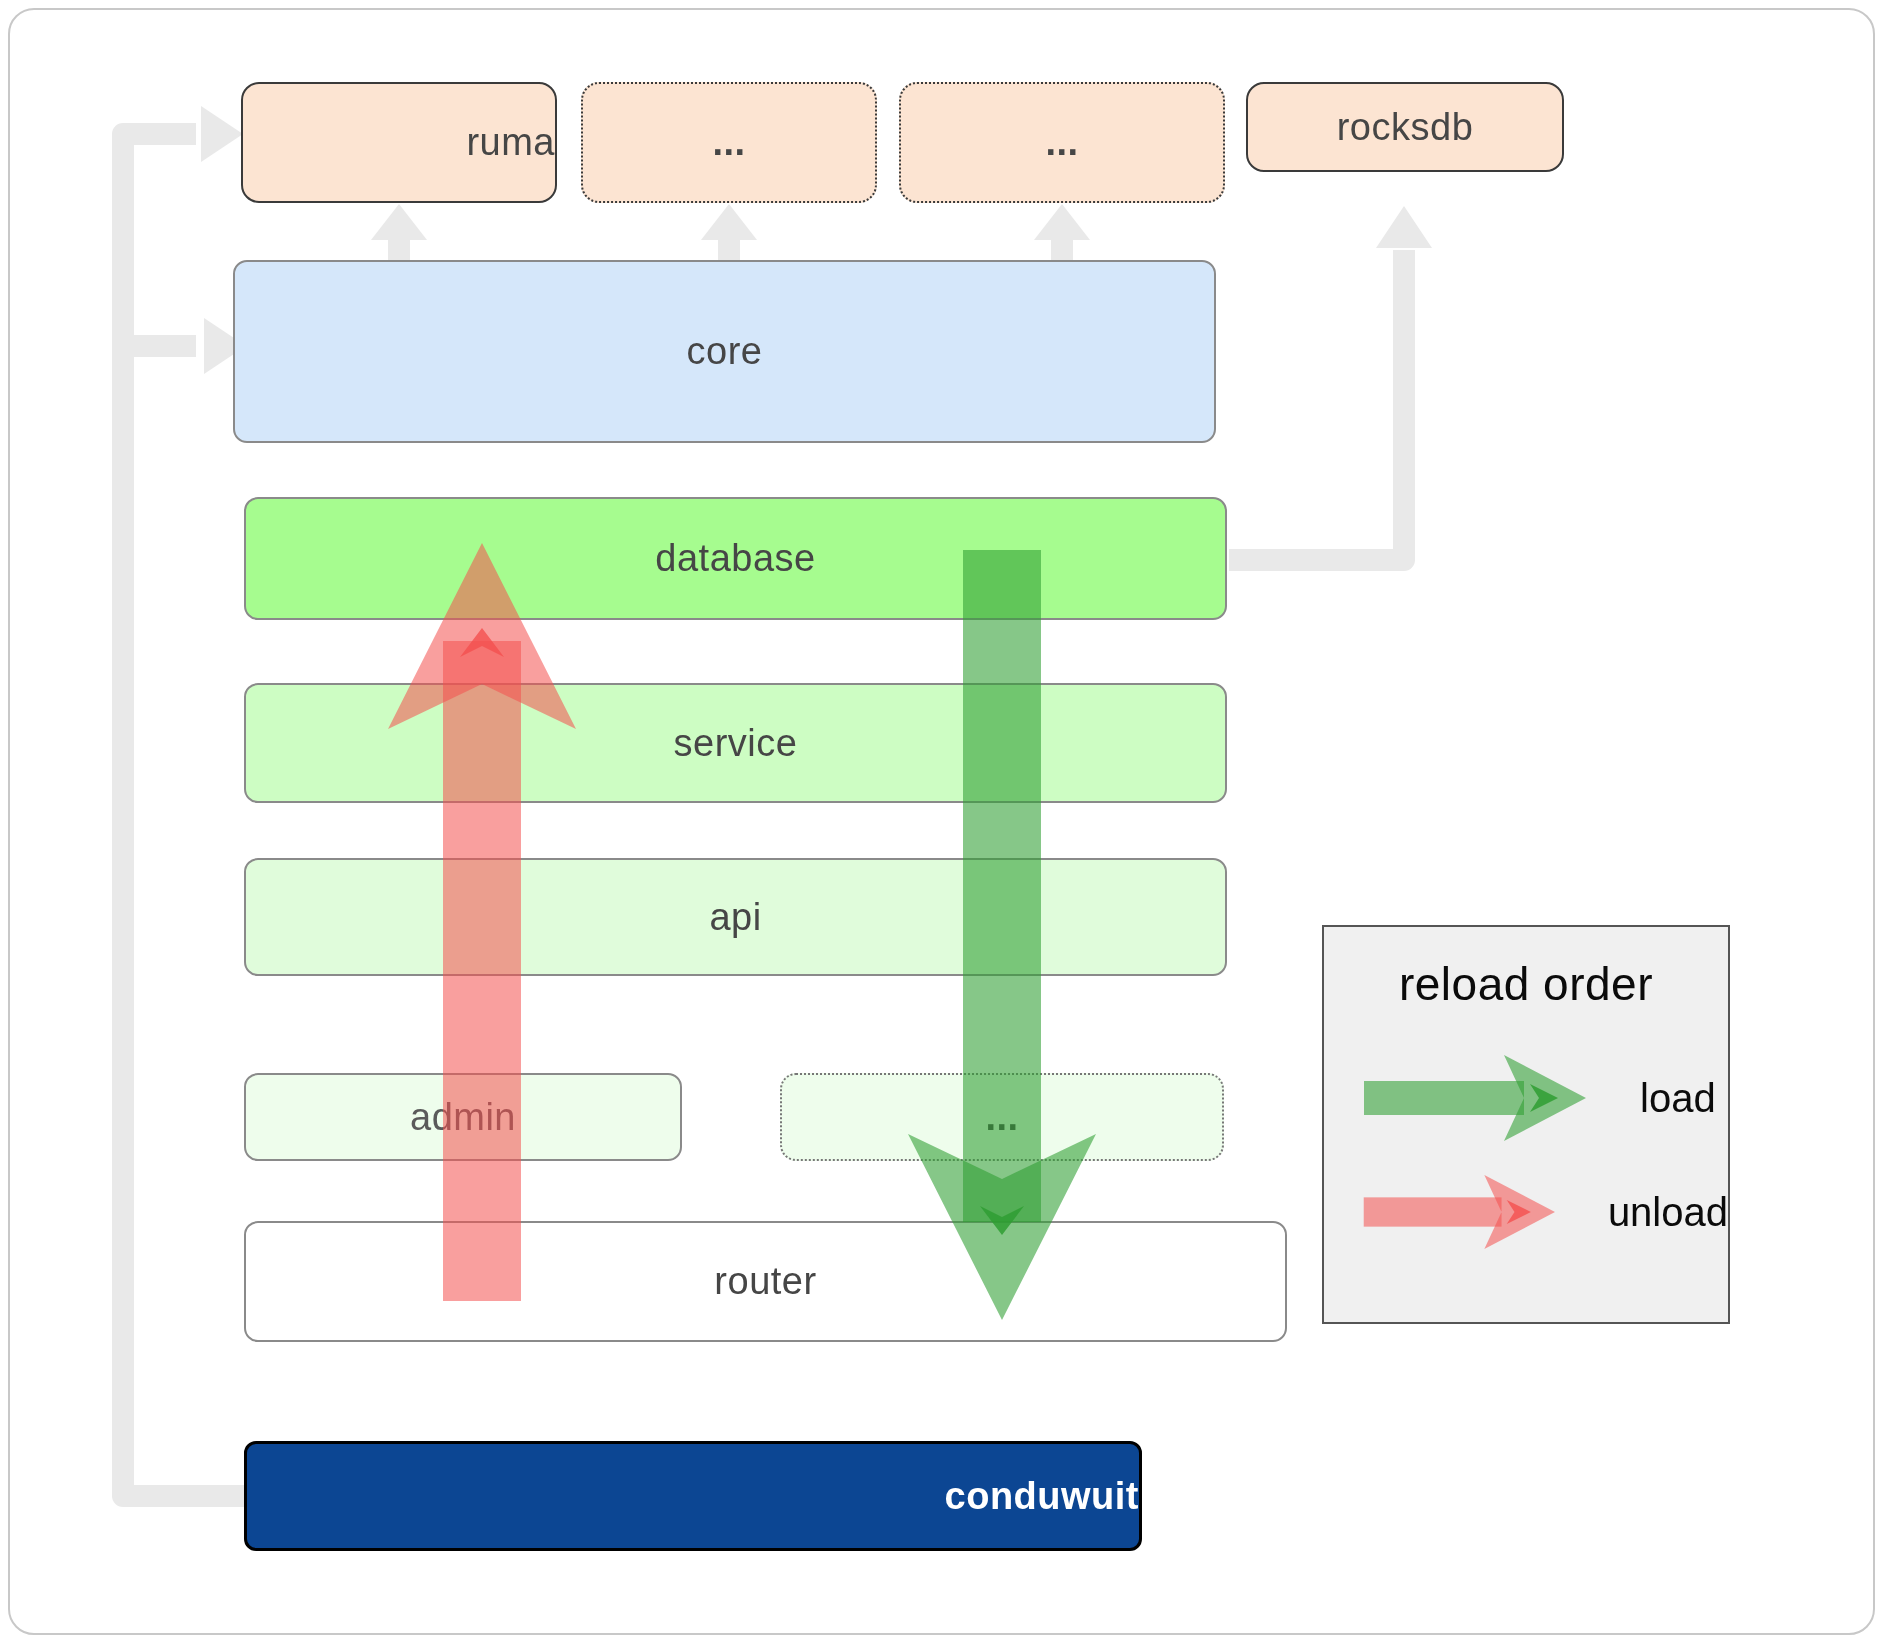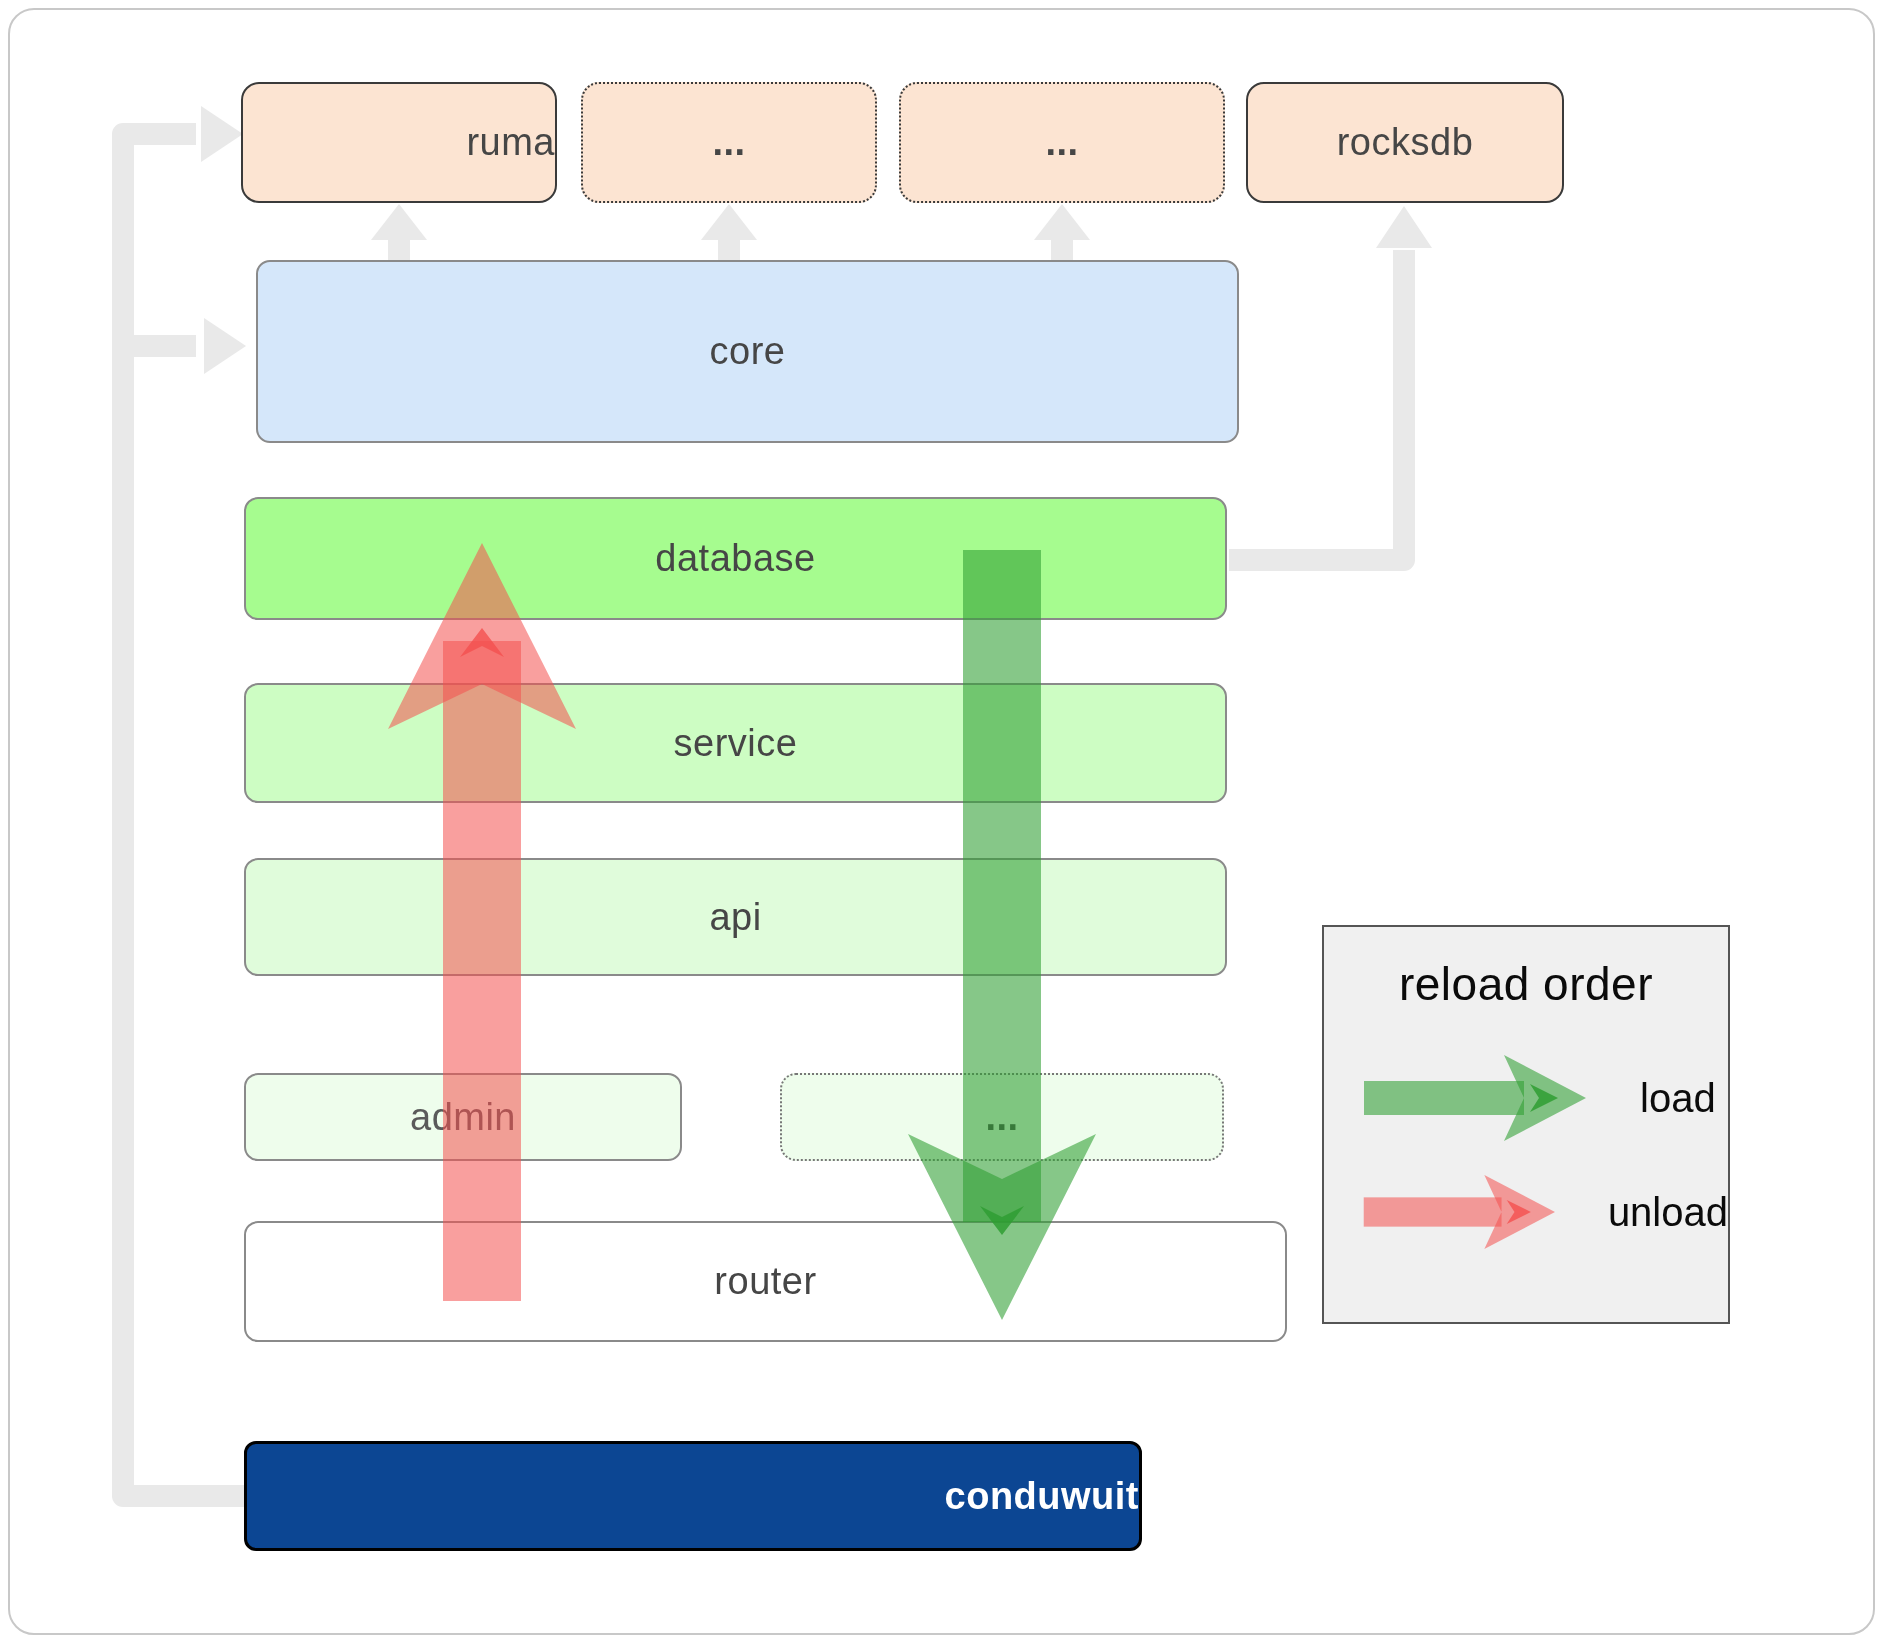--- a/index.html
+++ b/index.html
@@ -84,25 +84,25 @@
 
   <div class="node peach" style="left:241px;top:82px;width:316px;height:121px;justify-content:flex-end;">
     <span class="lbl">ruma</span>
   </div>
   <div class="node peach-dotted" style="left:581px;top:82px;width:296px;height:121px;">
     <span class="lbl dots">...</span>
   </div>
   <div class="node peach-dotted" style="left:899px;top:82px;width:326px;height:121px;">
     <span class="lbl dots">...</span>
   </div>
-  <div class="node peach" style="left:1246px;top:82px;width:318px;height:121px;">
+  <div class="node peach" style="left:1246px;top:82px;width:318px;height:90px;">
     <span class="lbl">rocksdb</span>
   </div>
 
-  <div class="node layer-box core" style="left:256px;top:260px;width:983px;height:183px;">
+  <div class="node layer-box core" style="left:233px;top:260px;width:983px;height:183px;">
     <span class="lbl">core</span>
   </div>
   <div class="node layer-box database" style="left:244px;top:497px;width:983px;height:123px;">
     <span class="lbl">database</span>
   </div>
   <div class="node layer-box service" style="left:244px;top:683px;width:983px;height:120px;">
     <span class="lbl">service</span>
   </div>
   <div class="node layer-box api" style="left:244px;top:858px;width:983px;height:118px;">
     <span class="lbl">api</span>

